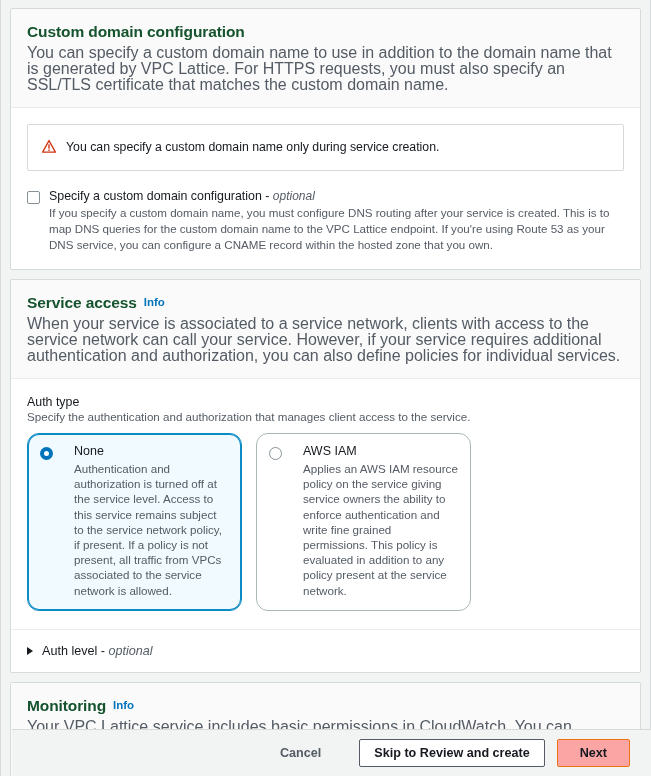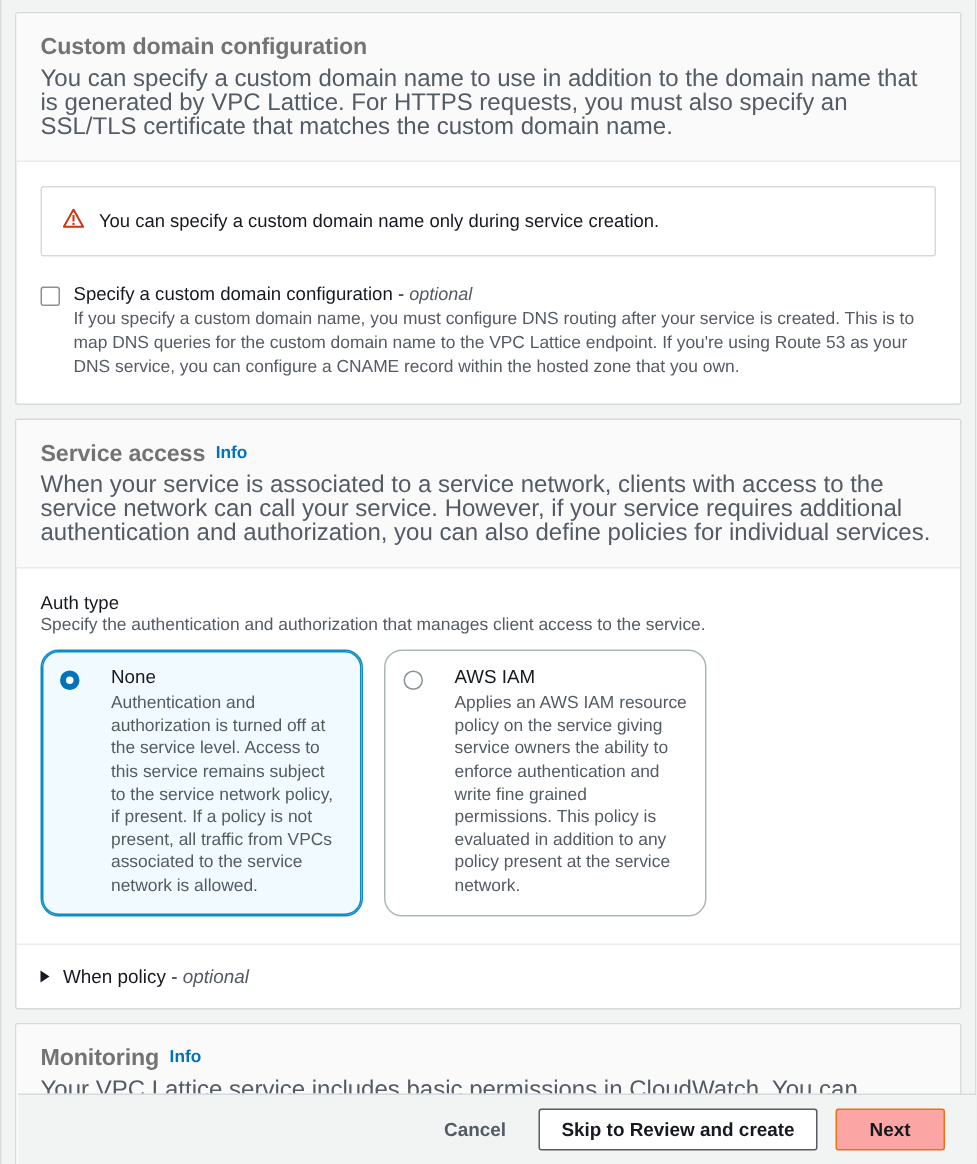--- a/index.html
+++ b/index.html
@@ -25,21 +25,21 @@
     margin: 0 10px;
   }
   .panel-head {
     background: #fafafa;
     border-bottom: 1px solid #e9ebed;
     padding: 14px 16px 14px;
   }
   .panel-title {
     font-size: 15.5px;
     font-weight: bold;
-    color: #737373;
+    color: #14532d;
     letter-spacing: -0.1px;
     display: inline-block;
     vertical-align: baseline;
   }
   .info-link {
     font-size: 11.5px;
     font-weight: bold;
     color: #0073bb;
     margin-left: 7px;
     text-decoration: none;
@@ -227,20 +227,21 @@
   .btn-normal {
     font-size: 12.6px;
     font-weight: bold;
     color: #16191f;
     background: #ffffff;
     border: 1px solid #545b64;
     border-radius: 2px;
     padding: 6px 14px;
     cursor: pointer;
     font-family: "Liberation Sans", sans-serif;
+    margin-left: 16px;
   }
   .btn-primary {
     font-size: 12.6px;
     font-weight: bold;
     color: #16191f;
     background: #fca5a5;
     border: 1px solid #ec7211;
     border-radius: 2px;
     padding: 6px 22px;
     cursor: pointer;
@@ -329,21 +330,21 @@
             <div class="tile-title">AWS IAM</div>
             <div class="tile-desc">Applies an AWS IAM resource policy on the service giving service owners the ability to enforce authentication and write fine grained permissions. This policy is evaluated in addition to any policy present at the service network.</div>
           </div>
         </div>
       </div>
     </div>
 
     <div class="exp-sep"></div>
     <div class="exp-row">
       <span class="caret"></span>
-      <span class="exp-label"><span>When policy - </span><i>optional</i></span>
+      <span class="exp-label"><span>Auth level - </span><i>optional</i></span>
     </div>
   </div>
 
   <div class="gap"></div>
 
   <div class="panel">
     <div class="panel-head">
       <div class="panel-title">Monitoring</div><a class="info-link">Info</a>
       <div class="panel-desc">Your VPC Lattice service includes basic permissions in CloudWatch. You can monitor all requests and responses to and from the service by configuring settings for access logs.</div>
     </div>

